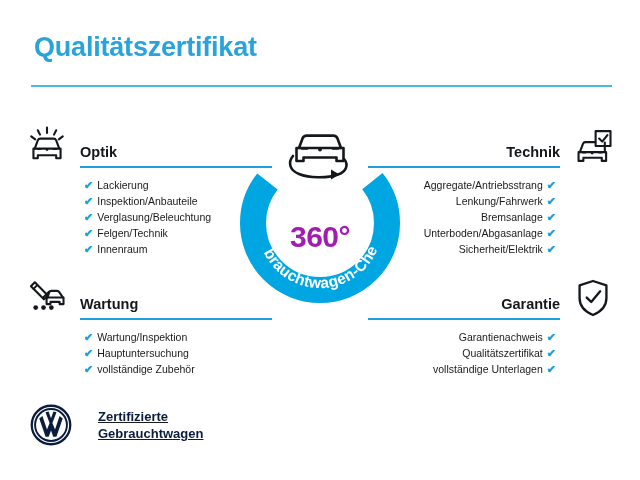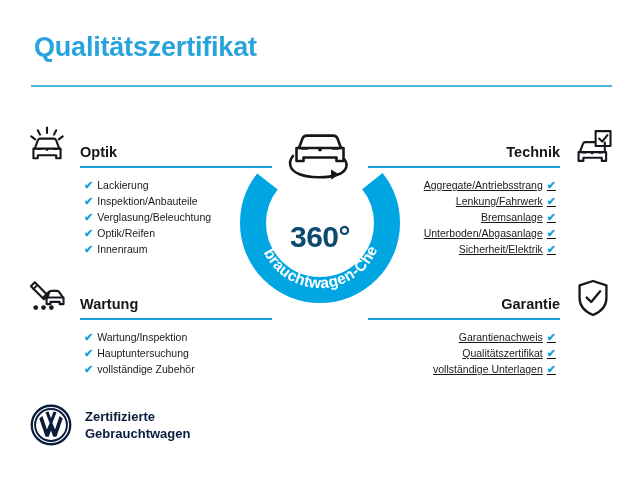--- a/index.html
+++ b/index.html
@@ -48,21 +48,20 @@
     position: absolute;
     left: 22px;
     top: 124px;
     width: 250px;
   }
   .col-right {
     position: absolute;
     right: 22px;
     top: 124px;
     width: 250px;
-    text-decoration: underline;
   }
 
   .block { position: relative; }
   .block.right { text-align: right; }
 
   .block-head {
     position: relative;
     height: 44px;
   }
   .block-icon {
@@ -133,32 +132,33 @@
   }
   .badge svg { display: block; }
   .badge-360 {
     position: absolute;
     left: 0;
     right: 0;
     top: 100px;
     text-align: center;
     font-size: 30px;
     font-weight: bold;
-    color: #0c4a6e;
+    color: #a21caf;
     letter-spacing: -0.5px;
   }
 
   
   .footer {
     position: absolute;
     left: 30px;
     top: 404px;
     display: flex;
     align-items: center;
-    gap: 13px;
+    gap: 26px;
+    text-decoration: underline;
   }
   .vw-logo svg { display: block; }
   .footer-text {
     font-size: 13px;
     font-weight: bold;
     color: #0a1d3c;
     line-height: 17px;
     white-space: pre-line;
   }
 </style>
@@ -194,21 +194,21 @@
         </div>
         <div class="heading-wrap">
           <div class="heading">Optik</div>
           <div class="heading-rule"></div>
         </div>
       </div>
       <ul class="checklist">
         <li><span class="check">✔</span><span>Lackierung</span></li>
         <li><span class="check">✔</span><span>Inspektion/Anbauteile</span></li>
         <li><span class="check">✔</span><span>Verglasung/Beleuchtung</span></li>
-        <li><span class="check">✔</span><span>Optik/Reifen</span></li>
+        <li><span class="check">✔</span><span>Felgen/Technik</span></li>
         <li><span class="check">✔</span><span>Innenraum</span></li>
       </ul>
     </div>
 
     <div class="gap"></div>
 
     <div class="block left">
       <div class="block-head">
         <div class="block-icon">
           <svg width="42" height="40" viewBox="0 0 48 46">

